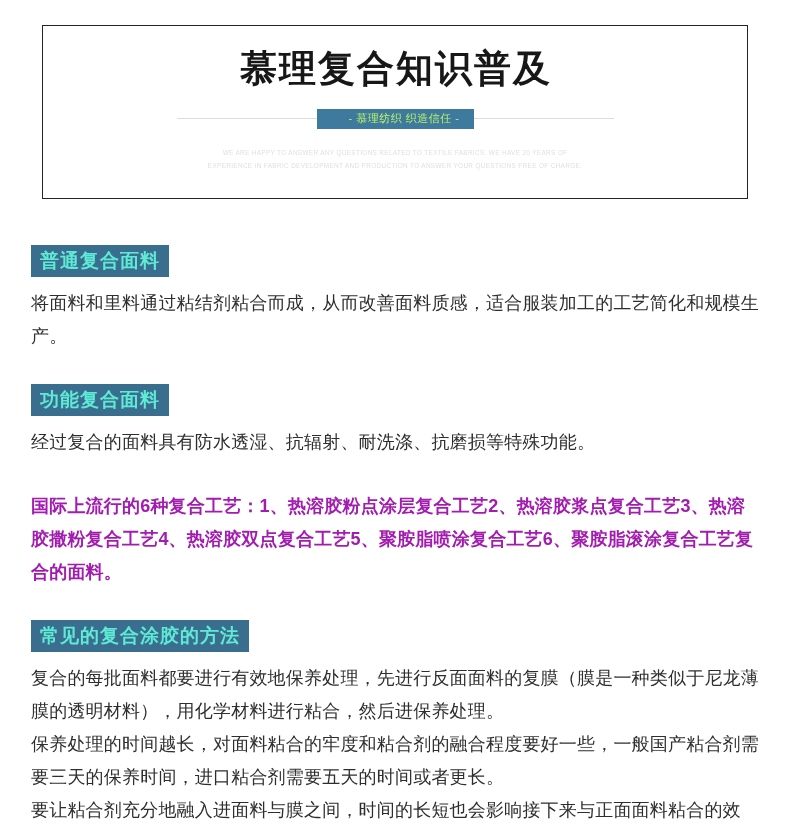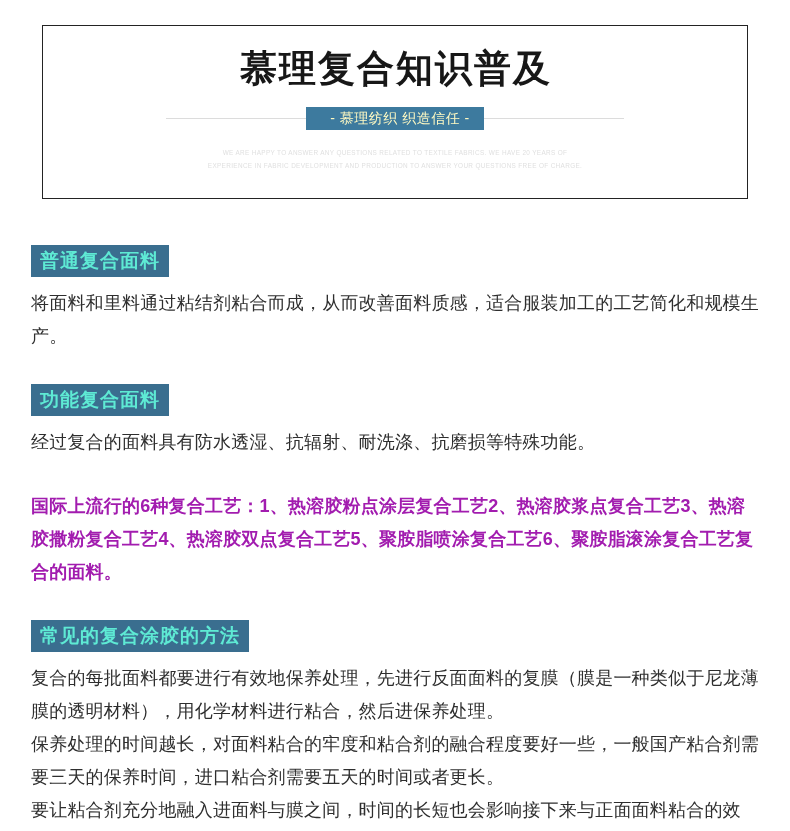--- a/index.html
+++ b/index.html
@@ -61,26 +61,26 @@
     height: 24px;
   }
   .badge-rule {
     flex: 0 0 auto;
     width: 140px;
     height: 1px;
     background: #dcdcdc;
   }
   .badge {
     background: #3d7a9e;
-    color: #fef9c3;
+    color: #bef264;
     font-family: "Liberation Sans", "DejaVu Sans", sans-serif;
-    font-size: 14px;
+    font-size: 11px;
     font-weight: normal;
     letter-spacing: 0.5px;
-    padding: 4px 14px 5px 24px;
+    padding: 4px 14px 5px 32px;
     line-height: 1;
     white-space: nowrap;
     z-index: 2;
   }
 
   .banner-sub {
     margin-top: 15px;
     text-align: center;
     color: #e0e0e0;
     font-size: 6.4px;

